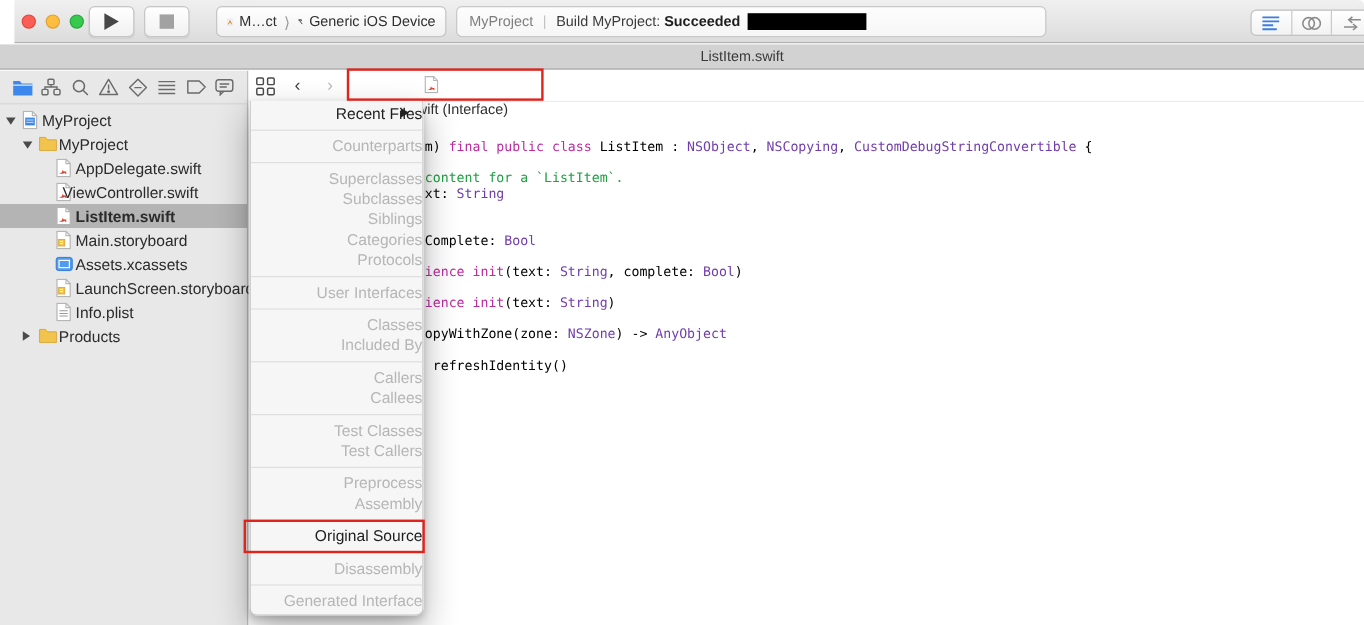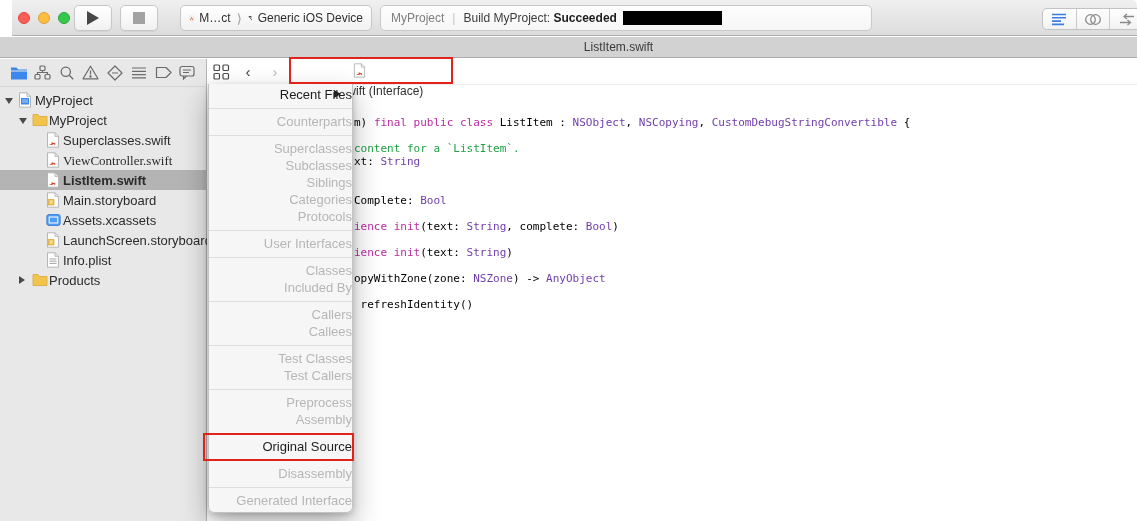--- a/index.html
+++ b/index.html
@@ -242,31 +242,31 @@
           <span class="tlabel" style="left: 49px;">MyProject</span>
         </div>
         <div class="trow">
           <span class="ticon" style="left: 46px;">
             <svg width="14" height="16" viewBox="0 0 14 16">
               <path d="M1.5 .8 H9 L12.5 4.3 V15.2 H1.5 Z" fill="#FFF" stroke="#B5B5B5"></path>
               <path d="M9 .8 V4.3 H12.5" fill="none" stroke="#B5B5B5"></path>
               <path d="M3 12.5 q2.8 1 4.8-.6 q.5 1.1 1.6 1.1 q-.6-1.1 0-2.2 q-2.2 .6-3.8-1.1 q1.1 2.2-2.6 2.8z" fill="#E0452F"></path>
             </svg>
           </span>
-          <span class="tlabel" style="left: 63px;">Superclasses.swift</span>
+          <span class="tlabel" style="left: 63px;">AppDelegate.swift</span>
         </div>
         <div class="trow">
           <span class="ticon" style="left: 46px;">
             <svg width="14" height="16" viewBox="0 0 14 16">
               <path d="M1.5 .8 H9 L12.5 4.3 V15.2 H1.5 Z" fill="#FFF" stroke="#B5B5B5"></path>
               <path d="M9 .8 V4.3 H12.5" fill="none" stroke="#B5B5B5"></path>
               <path d="M3 12.5 q2.8 1 4.8-.6 q.5 1.1 1.6 1.1 q-.6-1.1 0-2.2 q-2.2 .6-3.8-1.1 q1.1 2.2-2.6 2.8z" fill="#E0452F"></path>
             </svg>
           </span>
-          <span class="tlabel" style="left: 63px; font-family: Liberation Serif, serif;">ViewController.swift</span>
+          <span class="tlabel" style="left: 52px;">ViewController.swift</span>
         </div>
         <div class="trow selected">
           <span class="ticon" style="left: 46px;">
             <svg width="14" height="16" viewBox="0 0 14 16">
               <path d="M1.5 .8 H9 L12.5 4.3 V15.2 H1.5 Z" fill="#FFF" stroke="#B5B5B5"></path>
               <path d="M9 .8 V4.3 H12.5" fill="none" stroke="#B5B5B5"></path>
               <path d="M3 12.5 q2.8 1 4.8-.6 q.5 1.1 1.6 1.1 q-.6-1.1 0-2.2 q-2.2 .6-3.8-1.1 q1.1 2.2-2.6 2.8z" fill="#E0452F"></path>
             </svg>
           </span>
           <span class="tlabel" style="left: 63px;">ListItem.swift</span>

